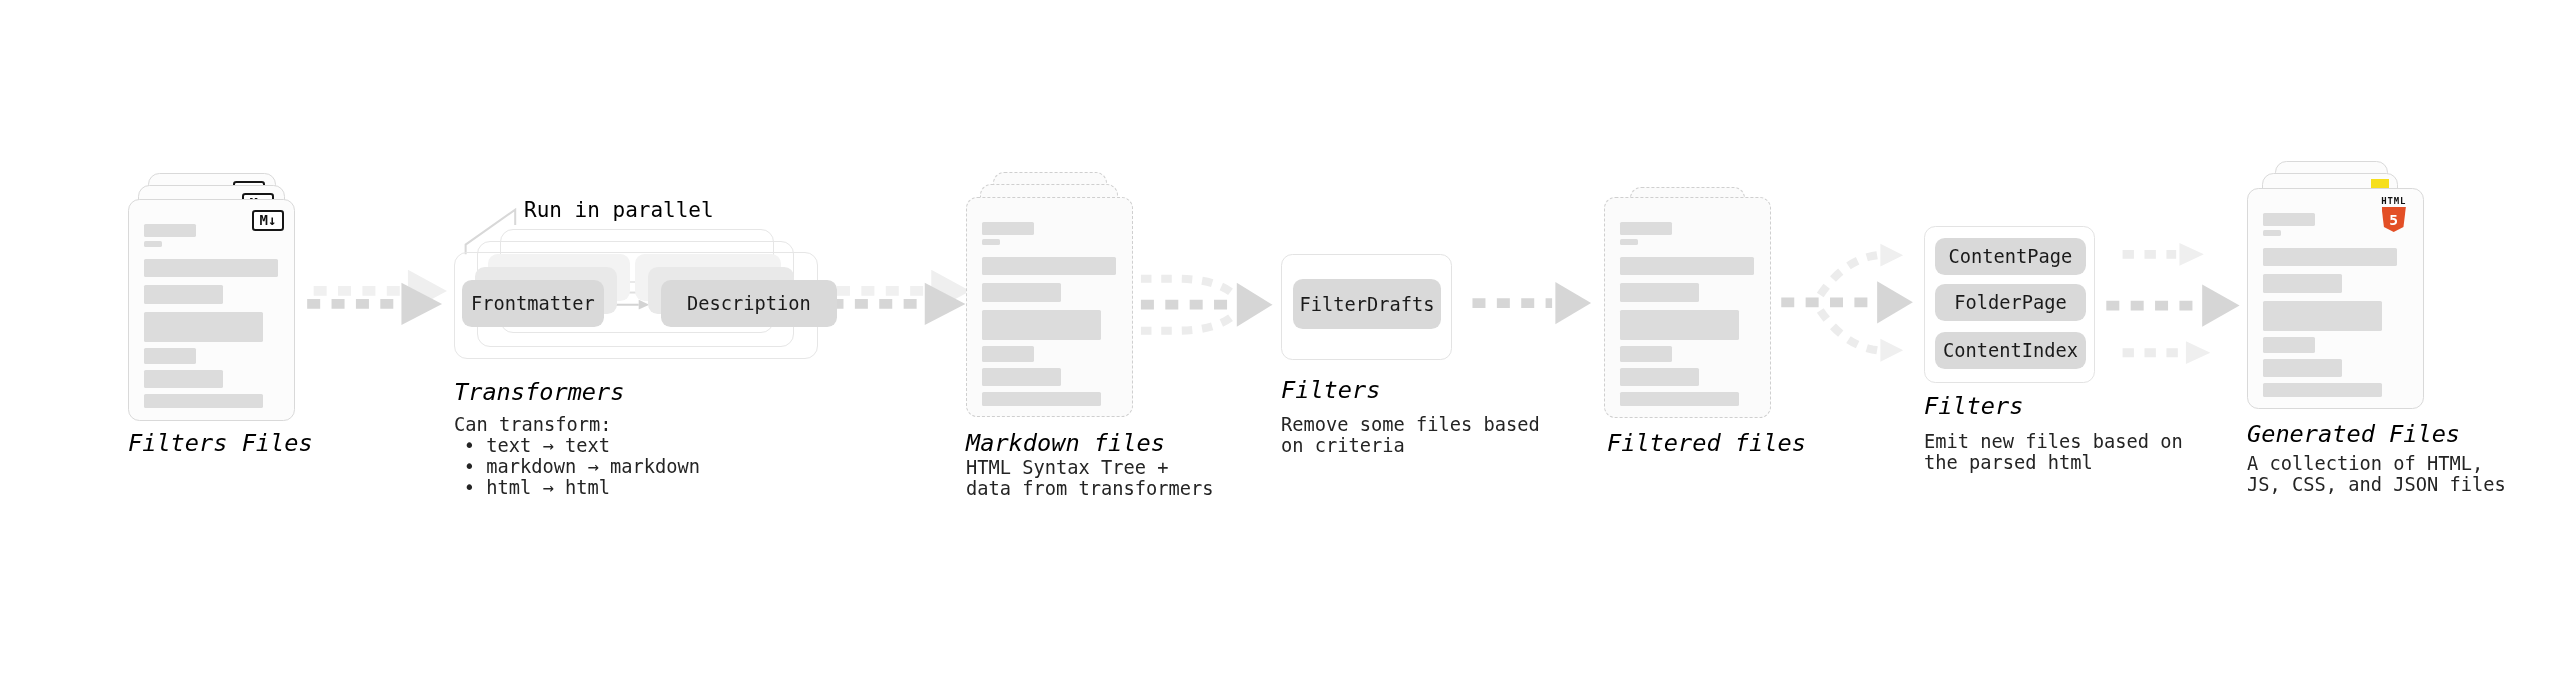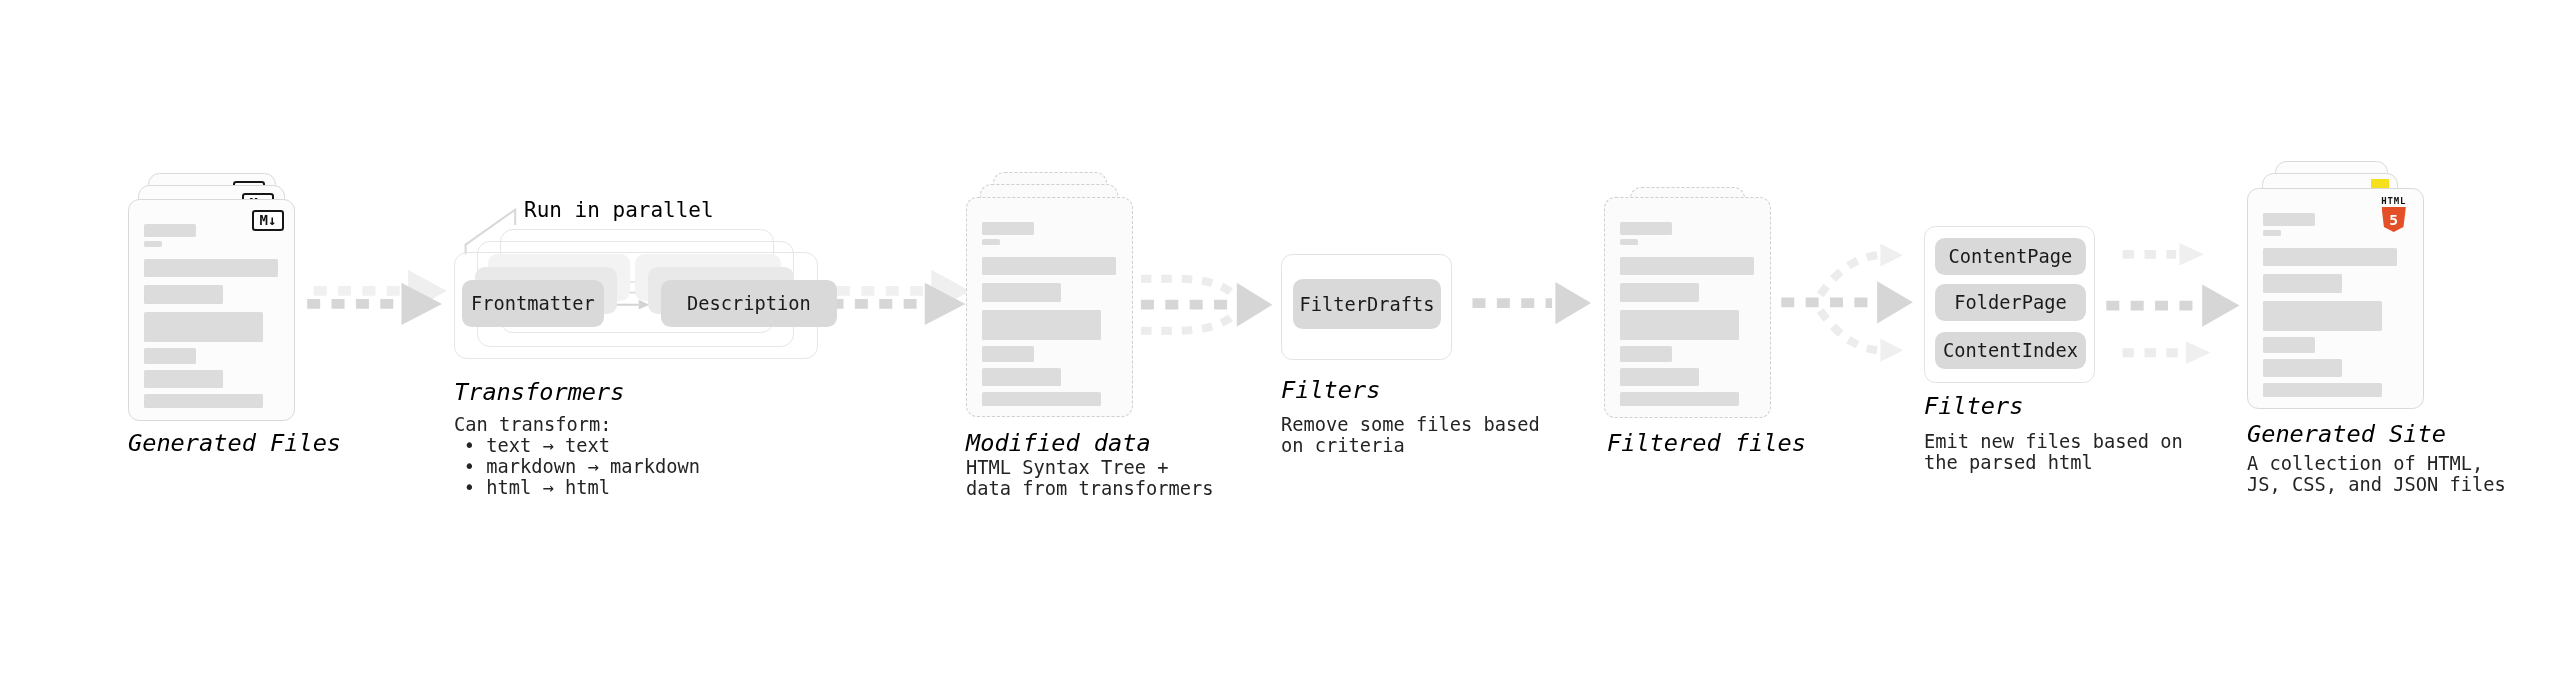--- a/index.html
+++ b/index.html
@@ -131,21 +131,21 @@
           <div class="bar" style="width: 52px; height: 12.2px; margin-top: 0px;"></div>
           <div class="bar" style="width: 18px; height: 5.7px; margin-top: 4.9px;"></div>
           <div class="bar" style="width: 134px; height: 18.7px; margin-top: 11.4px;"></div>
           <div class="bar" style="width: 79px; height: 18.7px; margin-top: 8.1px;"></div>
           <div class="bar" style="width: 119px; height: 30px; margin-top: 8.1px;"></div>
           <div class="bar" style="width: 52px; height: 16.3px; margin-top: 5.7px;"></div>
           <div class="bar" style="width: 79px; height: 18.7px; margin-top: 5.7px;"></div>
           <div class="bar" style="width: 119px; height: 14px; margin-top: 5.7px;"></div>
         </div>
     </div>
-    <div class="title" style="left:128px;top:429px;">Generated Files</div>
+    <div class="title" style="left:128px;top:429px;">Filters Files</div>
   </div>
 
   <div>
     <div class="outline" style="left:500px;top:229px;width:274px;height:104px;"></div>
     <div class="outline" style="left:477px;top:241px;width:317px;height:106px;"></div>
     <div class="outline" style="left:454px;top:252px;width:364px;height:107px;"></div>
 
     <div class="pill echo2" style="left:488px;top:254px;width:142px;height:47px;"></div>
     <div class="pill echo1" style="left:475px;top:267px;width:142px;height:47px;"></div>
     <div class="pill" style="left:462px;top:280px;width:142px;height:47px;">Frontmatter</div>
@@ -172,21 +172,21 @@
           <div class="bar" style="width: 52px; height: 12.2px; margin-top: 0px;"></div>
           <div class="bar" style="width: 18px; height: 5.7px; margin-top: 4.9px;"></div>
           <div class="bar" style="width: 134px; height: 18.7px; margin-top: 11.4px;"></div>
           <div class="bar" style="width: 79px; height: 18.7px; margin-top: 8.1px;"></div>
           <div class="bar" style="width: 119px; height: 30px; margin-top: 8.1px;"></div>
           <div class="bar" style="width: 52px; height: 16.3px; margin-top: 5.7px;"></div>
           <div class="bar" style="width: 79px; height: 18.7px; margin-top: 5.7px;"></div>
           <div class="bar" style="width: 119px; height: 14px; margin-top: 5.7px;"></div>
         </div>
     </div>
-    <div class="title" style="left:966px;top:429px;">Modified data</div>
+    <div class="title" style="left:966px;top:429px;">Markdown files</div>
     <div class="desc" style="left:966px;top:457px;">
       <div>HTML Syntax Tree +</div>
       <div>data from transformers</div>
     </div>
   </div>
 
   <div>
     <div class="panel" style="left:1281px;top:254px;width:171px;height:106px;"></div>
     <div class="pill" style="left:1293px;top:279px;width:148px;height:50px;">FilterDrafts</div>
     <div class="title" style="left:1281px;top:376px;">Filters</div>
@@ -246,21 +246,21 @@
           <div class="bar" style="width: 52px; height: 12.2px; margin-top: 0px;"></div>
           <div class="bar" style="width: 18px; height: 5.7px; margin-top: 4.9px;"></div>
           <div class="bar" style="width: 134px; height: 18.7px; margin-top: 11.4px;"></div>
           <div class="bar" style="width: 79px; height: 18.7px; margin-top: 8.1px;"></div>
           <div class="bar" style="width: 119px; height: 30px; margin-top: 8.1px;"></div>
           <div class="bar" style="width: 52px; height: 16.3px; margin-top: 5.7px;"></div>
           <div class="bar" style="width: 79px; height: 18.7px; margin-top: 5.7px;"></div>
           <div class="bar" style="width: 119px; height: 14px; margin-top: 5.7px;"></div>
         </div>
     </div>
-    <div class="title" style="left:2247px;top:420px;">Generated Site</div>
+    <div class="title" style="left:2247px;top:420px;">Generated Files</div>
     <div class="desc" style="left:2247px;top:453px;">
       <div>A collection of HTML,</div>
       <div>JS, CSS, and JSON files</div>
     </div>
   </div>
 
 </div>
 
 
 </body></html>

